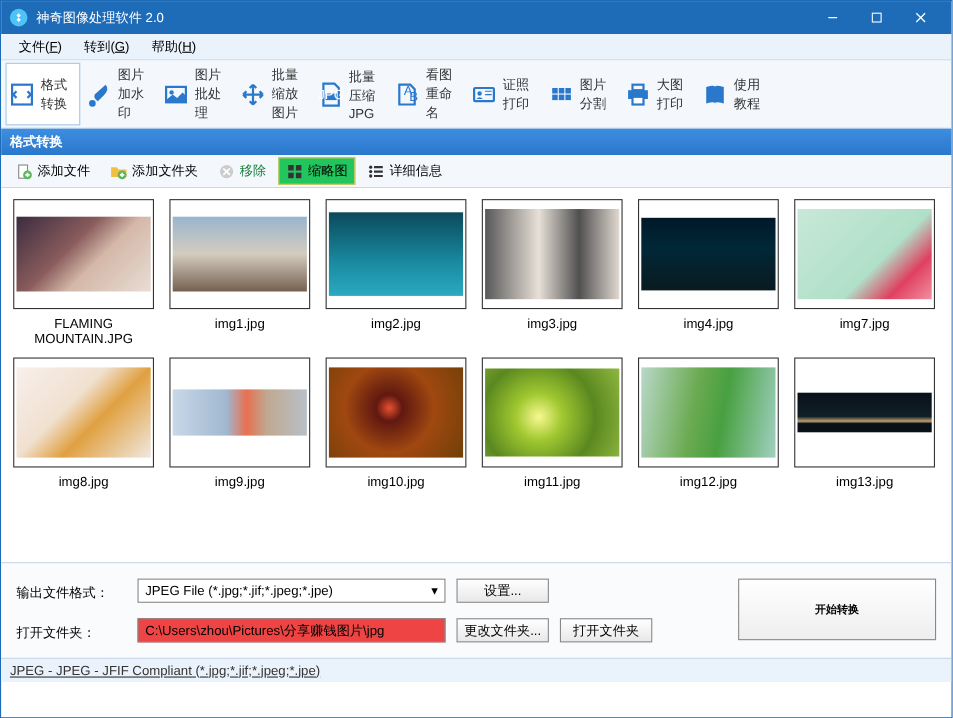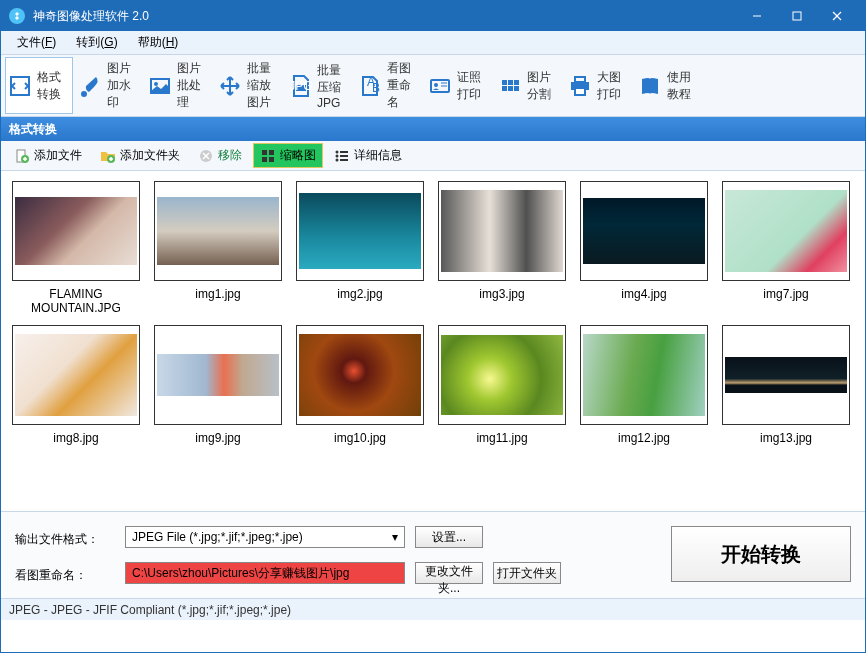--- a/index.html
+++ b/index.html
@@ -34,24 +34,24 @@
 .thumb-box { width: 128px; height: 100px; border: 1px solid #333; background: #fff; display: flex; align-items: center; justify-content: center; padding: 2px; }
 .thumb-img { background-size: cover; background-position: center; }
 .thumb-name { font-size: 12px; text-align: center; }
 
 .bottom-panel { border-top: 1px solid #c8d8ea; padding: 14px; display: flex; gap: 20px; background: #fafbfc; }
 .form-col { flex: 1; display: flex; flex-direction: column; gap: 14px; }
 .form-row { display: flex; align-items: flex-end; gap: 10px; }
 .form-lbl { width: 100px; }
 .dropdown { width: 280px; height: 22px; border: 1px solid #888; background: #fff; display: flex; align-items: center; padding: 0 6px; justify-content: space-between; cursor: pointer; }
 .text-input { width: 280px; height: 22px; border: 1px solid #888; padding: 0 6px; background: #ef4444; }
-.small-btn { width: 68px; height: 22px; border: 1px solid #888; background: linear-gradient(#fff,#e8e8e8); cursor: pointer; }
-.big-btn { width: 180px; height: 56px; border: 1px solid #888; background: linear-gradient(#fff,#eee); font-size: 20px; font-weight: bold; cursor: pointer; }
-
-.statusbar { height: 22px; background: #eaf2fb; border-top: 1px solid #c8d8ea; display: flex; align-items: center; padding: 0 8px; color: #333; }
+.small-btn { width: 84px; height: 22px; border: 1px solid #888; background: linear-gradient(#fff,#e8e8e8); cursor: pointer; }
+.big-btn { width: 180px; height: 56px; border: 1px solid #888; background: linear-gradient(#fff,#eee); font-size: 10px; font-weight: bold; cursor: pointer; }
+
+.statusbar { height: 22px; background: #eaf2fb; border-top: 1px solid #c8d8ea; display: flex; align-items: center; padding: 0 8px; color: #333; text-decoration: underline; }
 
 svg { display: block; }
 </style>
 </head>
 <body>
 
 <div class="titlebar">
   <div class="app-icon">
     <svg width="10" height="10" viewBox="0 0 10 10">
         <path d="M5 1 L7 3 L5 5 L7 7 L5 9 L3 7 L5 5 L3 3 Z" fill="#fff"></path>
@@ -325,21 +325,21 @@
   <div class="form-col">
     <div class="form-row">
       <div class="form-lbl">输出文件格式：</div>
       <div class="dropdown">
         <span>JPEG File (*.jpg;*.jif;*.jpeg;*.jpe)</span>
         <span>▾</span>
       </div>
       <button class="small-btn">设置...</button>
     </div>
     <div class="form-row">
-      <div class="form-lbl">看图重命名：</div>
+      <div class="form-lbl">打开文件夹：</div>
       <input class="text-input" value="C:\Users\zhou\Pictures\分享赚钱图片\jpg" style="">
       <button class="small-btn">更改文件夹...</button>
       <button class="small-btn">打开文件夹</button>
     </div>
   </div>
   <div>
     <button class="big-btn">开始转换</button>
   </div>
 </div>
 

